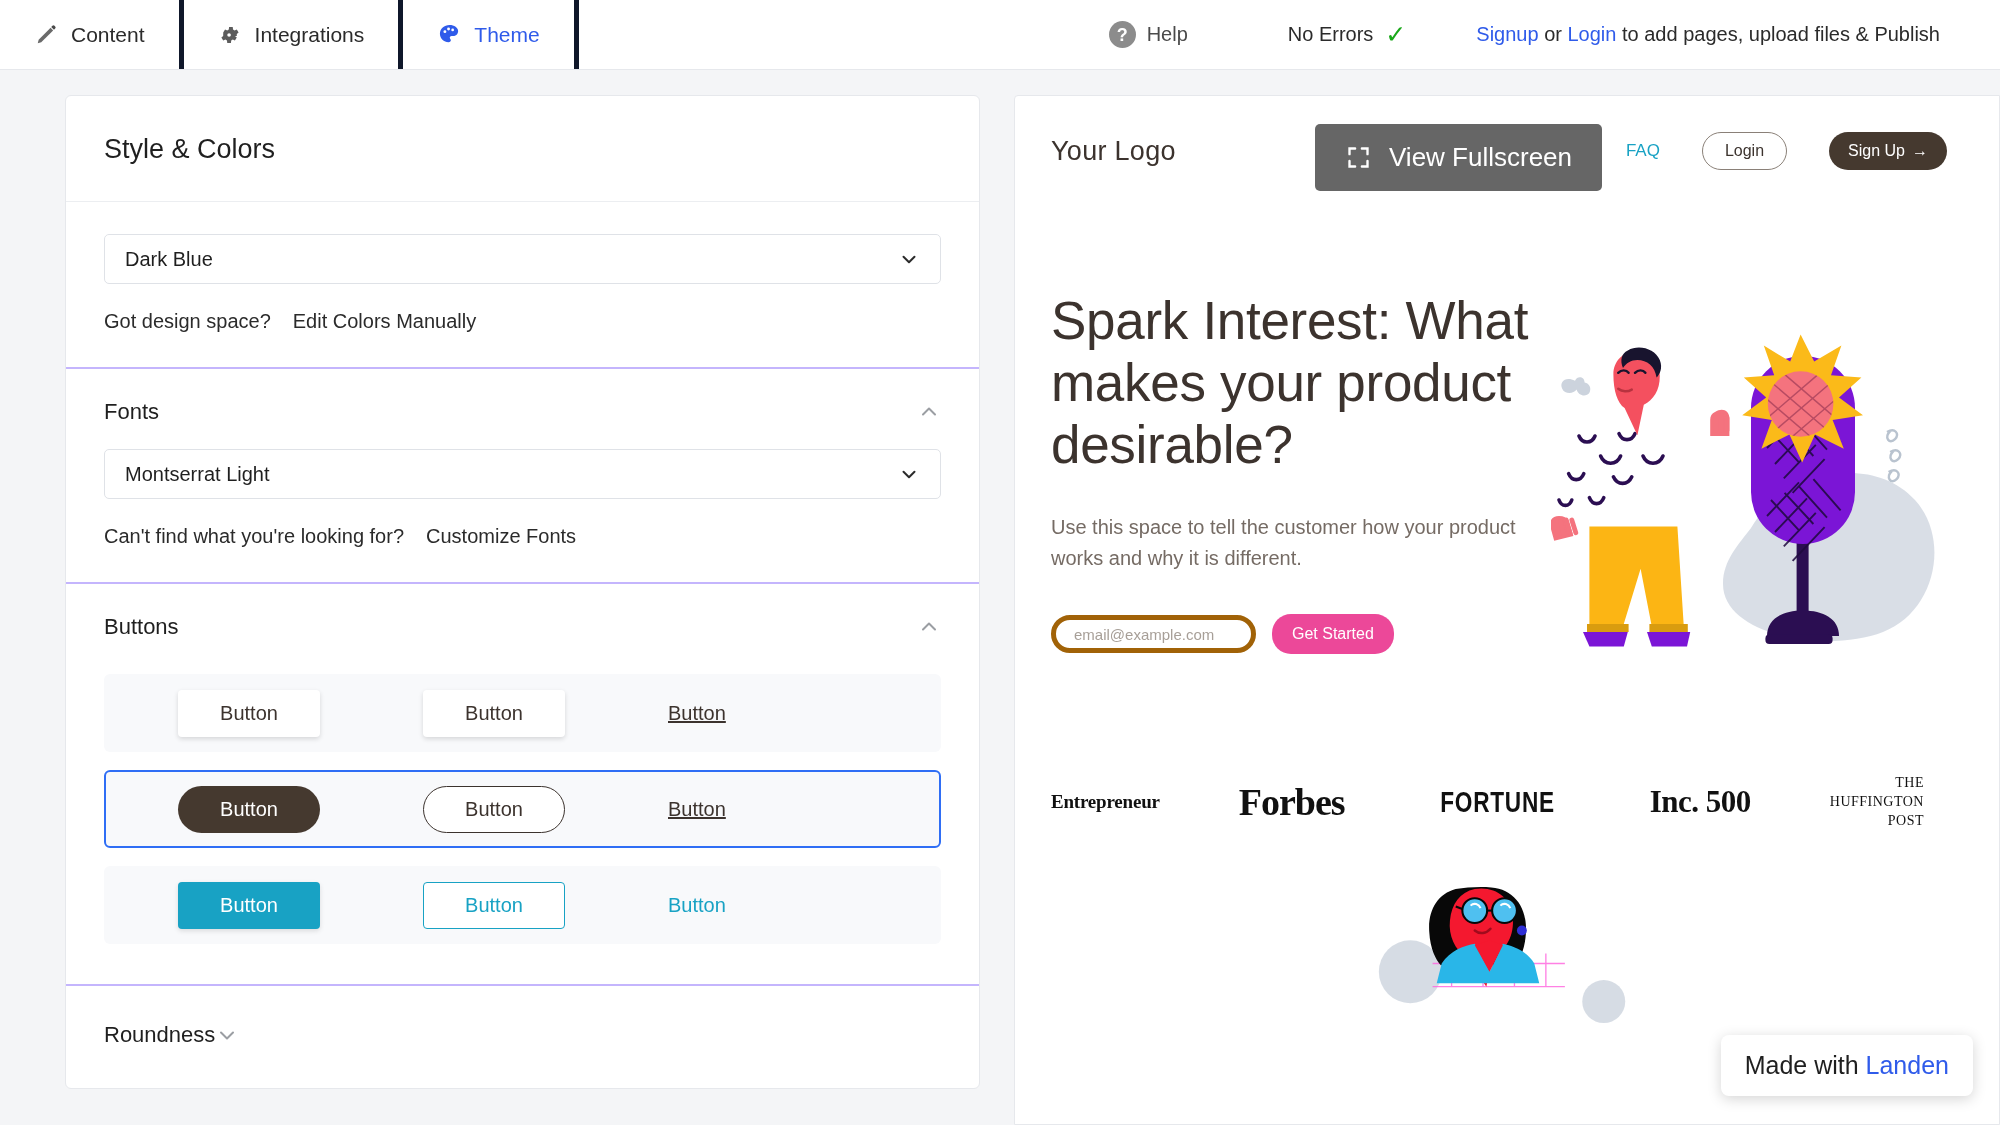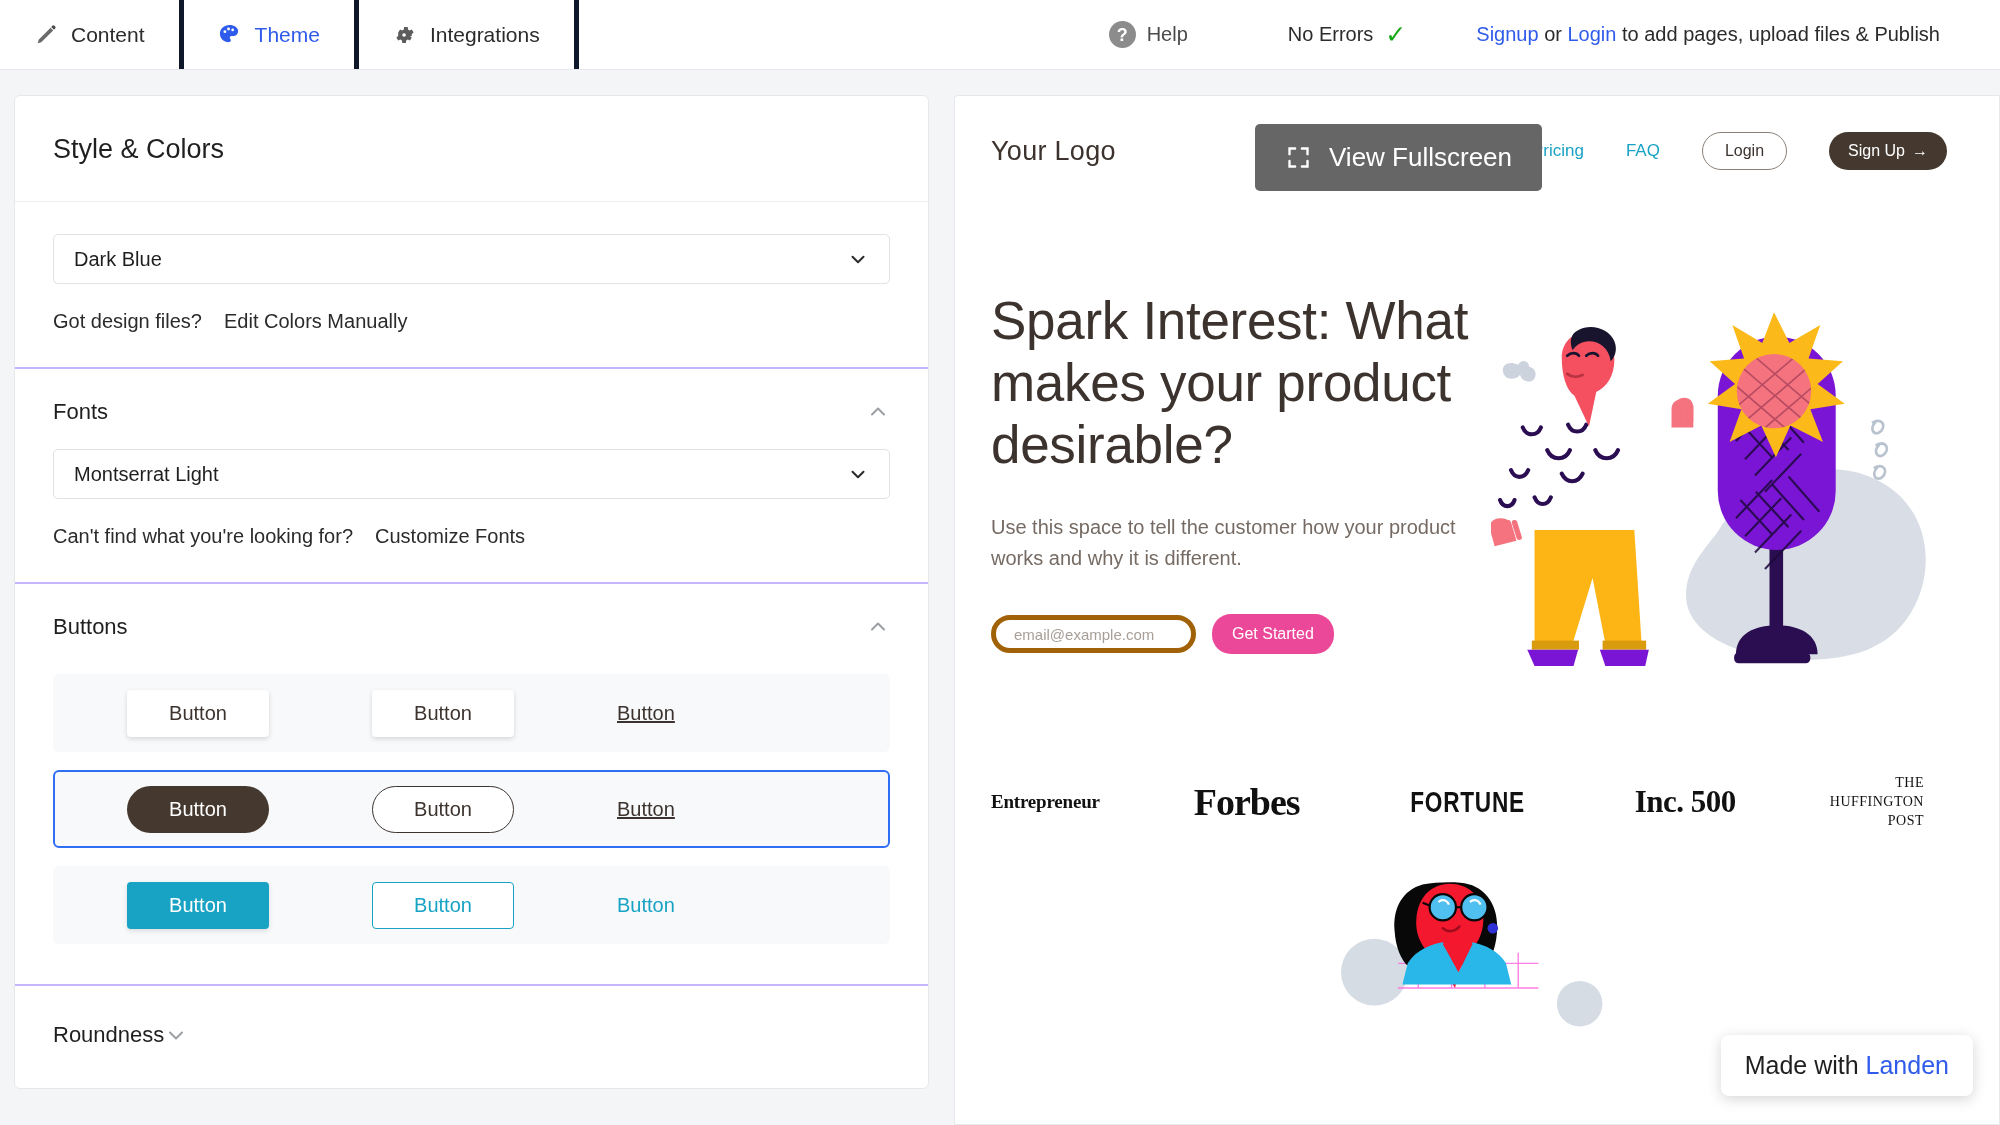--- a/index.html
+++ b/index.html
@@ -50,23 +50,24 @@
     line-height: 1;
   }
   .noerrors { display: flex; align-items: center; gap: 12px; color: #2b2b2b; margin-left: 100px; }
   .check { color: #1aa81a; font-size: 25px; line-height: 1; }
   .signup-line { margin-left: 70px; color: #2b2b2b; }
   .signup-line a { color: #2f5bea; text-decoration: none; cursor: pointer; }
 
   
   .workspace {
     display: flex;
-    gap: 25px;
-    padding: 25px 0 0 14px;
+    gap: 34px;
+    padding: 25px 0 0 25px;
     height: calc(1125px - 70px);
+    margin-left: 40px;
   }
 
   
   .left-panel {
     width: 915px;
     background: #ffffff;
     border: 1px solid #e6e8ec;
     border-radius: 6px;
     overflow: hidden;
     position: relative;
@@ -272,40 +273,40 @@
     <div class="tab">
       <span class="tab-icon">
         <svg width="22" height="22" viewBox="0 0 24 24">
             <path d="M3 21l3.8-1 13-13-2.8-2.8-13 13L3 21z" fill="#6a6a6a"></path>
             <path d="M17.7 3.3l3 3 1.3-1.3a1.6 1.6 0 0 0 0-2.3l-.7-.7a1.6 1.6 0 0 0-2.3 0l-1.3 1.3z" fill="#4a4a4a"></path>
           </svg>
       </span>
       <span>Content</span>
     </div>
 
+    <div class="tab">
+      <span class="tab-icon">
+        <svg width="22" height="22" viewBox="0 0 24 24">
+            <path d="M19.4 13a7.6 7.6 0 0 0 0-2l2-1.6-2-3.4-2.4 1a7.6 7.6 0 0 0-1.7-1L15 3.4h-4l-.3 2.6c-.6.2-1.2.6-1.7 1l-2.4-1-2 3.4L4.6 11a7.6 7.6 0 0 0 0 2l-2 1.6 2 3.4 2.4-1c.5.4 1.1.8 1.7 1l.3 2.6h4l.3-2.6c.6-.2 1.2-.6 1.7-1l2.4 1 2-3.4-2-1.6zM13 12a2 2 0 1 1-4 0 2 2 0 0 1 4 0z" fill="#5c5c5c"></path>
+          </svg>
+      </span>
+      <span>Integrations</span>
+    </div>
+
     <div class="tab active">
       <span class="tab-icon">
         <svg width="23" height="23" viewBox="0 0 24 24">
           <path d="M12 2C6.5 2 2 6 2 11.2c0 5 4 8.8 9 8.8 1.6 0 2.4-1 2.4-2 0-.6-.3-1-.6-1.4-.3-.4-.5-.7-.5-1.2 0-1 .8-1.8 1.9-1.8h1.5c3 0 5.3-2.2 5.3-5.3C21 4.8 17 2 12 2z" fill="#2f5bea"></path>
           <circle cx="7.2" cy="9" r="1.5" fill="#ffffff"></circle>
           <circle cx="11" cy="6.2" r="1.5" fill="#ffffff"></circle>
           <circle cx="15.3" cy="7.2" r="1.4" fill="#ffffff"></circle>
         </svg>
       </span>
       <span>Theme</span>
     </div>
-
-    <div class="tab">
-      <span class="tab-icon">
-        <svg width="22" height="22" viewBox="0 0 24 24">
-            <path d="M19.4 13a7.6 7.6 0 0 0 0-2l2-1.6-2-3.4-2.4 1a7.6 7.6 0 0 0-1.7-1L15 3.4h-4l-.3 2.6c-.6.2-1.2.6-1.7 1l-2.4-1-2 3.4L4.6 11a7.6 7.6 0 0 0 0 2l-2 1.6 2 3.4 2.4-1c.5.4 1.1.8 1.7 1l.3 2.6h4l.3-2.6c.6-.2 1.2-.6 1.7-1l2.4 1 2-3.4-2-1.6zM13 12a2 2 0 1 1-4 0 2 2 0 0 1 4 0z" fill="#5c5c5c"></path>
-          </svg>
-      </span>
-      <span>Integrations</span>
-    </div>
   </div>
 
   <div class="topbar-right">
     <div class="help-wrap">
       <span class="help-circle">?</span>
       <span>Help</span>
     </div>
 
     <div class="noerrors">
       <span>No Errors</span>
@@ -330,21 +331,21 @@
       <div class="section-body">
         <div class="select-box">
           <span>Dark Blue</span>
           <span class="chev">
             <svg width="22" height="22" viewBox="0 0 24 24" fill="none">
                 <path d="M6 9.5l6 6 6-6" stroke="#2b2b2b" stroke-width="2.2" stroke-linecap="round" stroke-linejoin="round"></path>
               </svg>
           </span>
         </div>
         <div class="helper-row">
-          <span>Got design files?</span>
+          <span>Got design space?</span>
           <span class="helper-link">Edit Colors Manually</span>
         </div>
       </div>
     </div>
 
     <div class="section">
       <div class="acc-head">
         <span class="acc-title">Fonts</span>
         <span class="acc-chev-up">
           <svg width="24" height="24" viewBox="0 0 24 24" fill="none">

